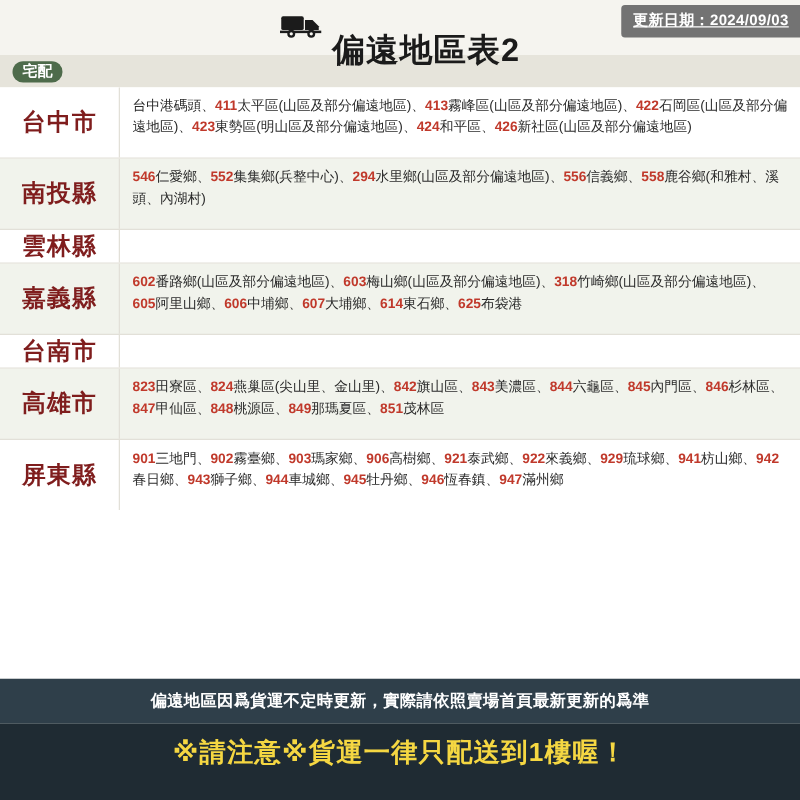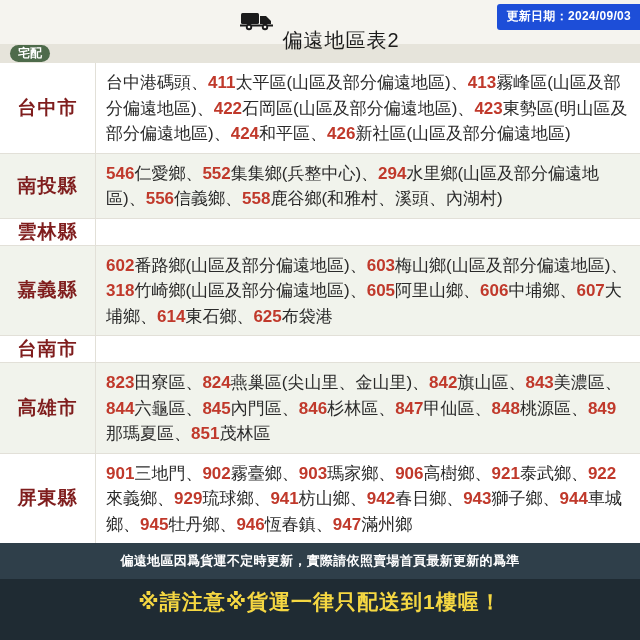--- a/index.html
+++ b/index.html
@@ -27,37 +27,38 @@
     justify-content: center;
     background: #f5f4ef;
   }
   .title-wrap {
     display: flex;
     align-items: center;
     gap: 8px;
   }
   .truck-icon { display: block; }
   .page-title {
-    font-size: 20px;
-    font-weight: normal;
+    font-size: 26px;
+    font-weight: bold;
     color: #1b1b1b;
     letter-spacing: 1px;
     line-height: 1;
     margin-top: 36px;
   }
   .update-badge {
     position: absolute;
     right: 0; top: 4px;
-    background: #1d4ed8;
+    background: #737373;
     color: #fff;
     font-size: 12px;
     font-weight: bold;
     padding: 4px 9px 5px 9px;
     border-radius: 3px 0 0 3px;
     letter-spacing: .3px;
+    text-decoration: underline;
   }
 
   
   .notice-bar {
     height: 26px;
     background: #e6e4db;
     display: flex;
     align-items: center;
     padding: 0 10px;
     gap: 21px;
@@ -103,22 +104,22 @@
     align-items: center;
     justify-content: center;
     font-size: 19px;
     font-weight: bold;
     color: #7f1d1d;
     letter-spacing: 1px;
     border-right: 1px solid #e2e0d8;
   }
   .cell-areas {
     flex: 1;
-    padding: 7px 10px 6px 10px;
-    font-size: 17px;
+    padding: 7px 10px 16px 10px;
+    font-size: 11px;
     line-height: 1.5;
     color: #2a2a2a;
     display: flex;
     align-items: flex-start;
   }
   .cell-areas .inner { width: 100%; }
   .code { color: #c0392b; font-weight: bold; }
 
   
   .footer-note {

